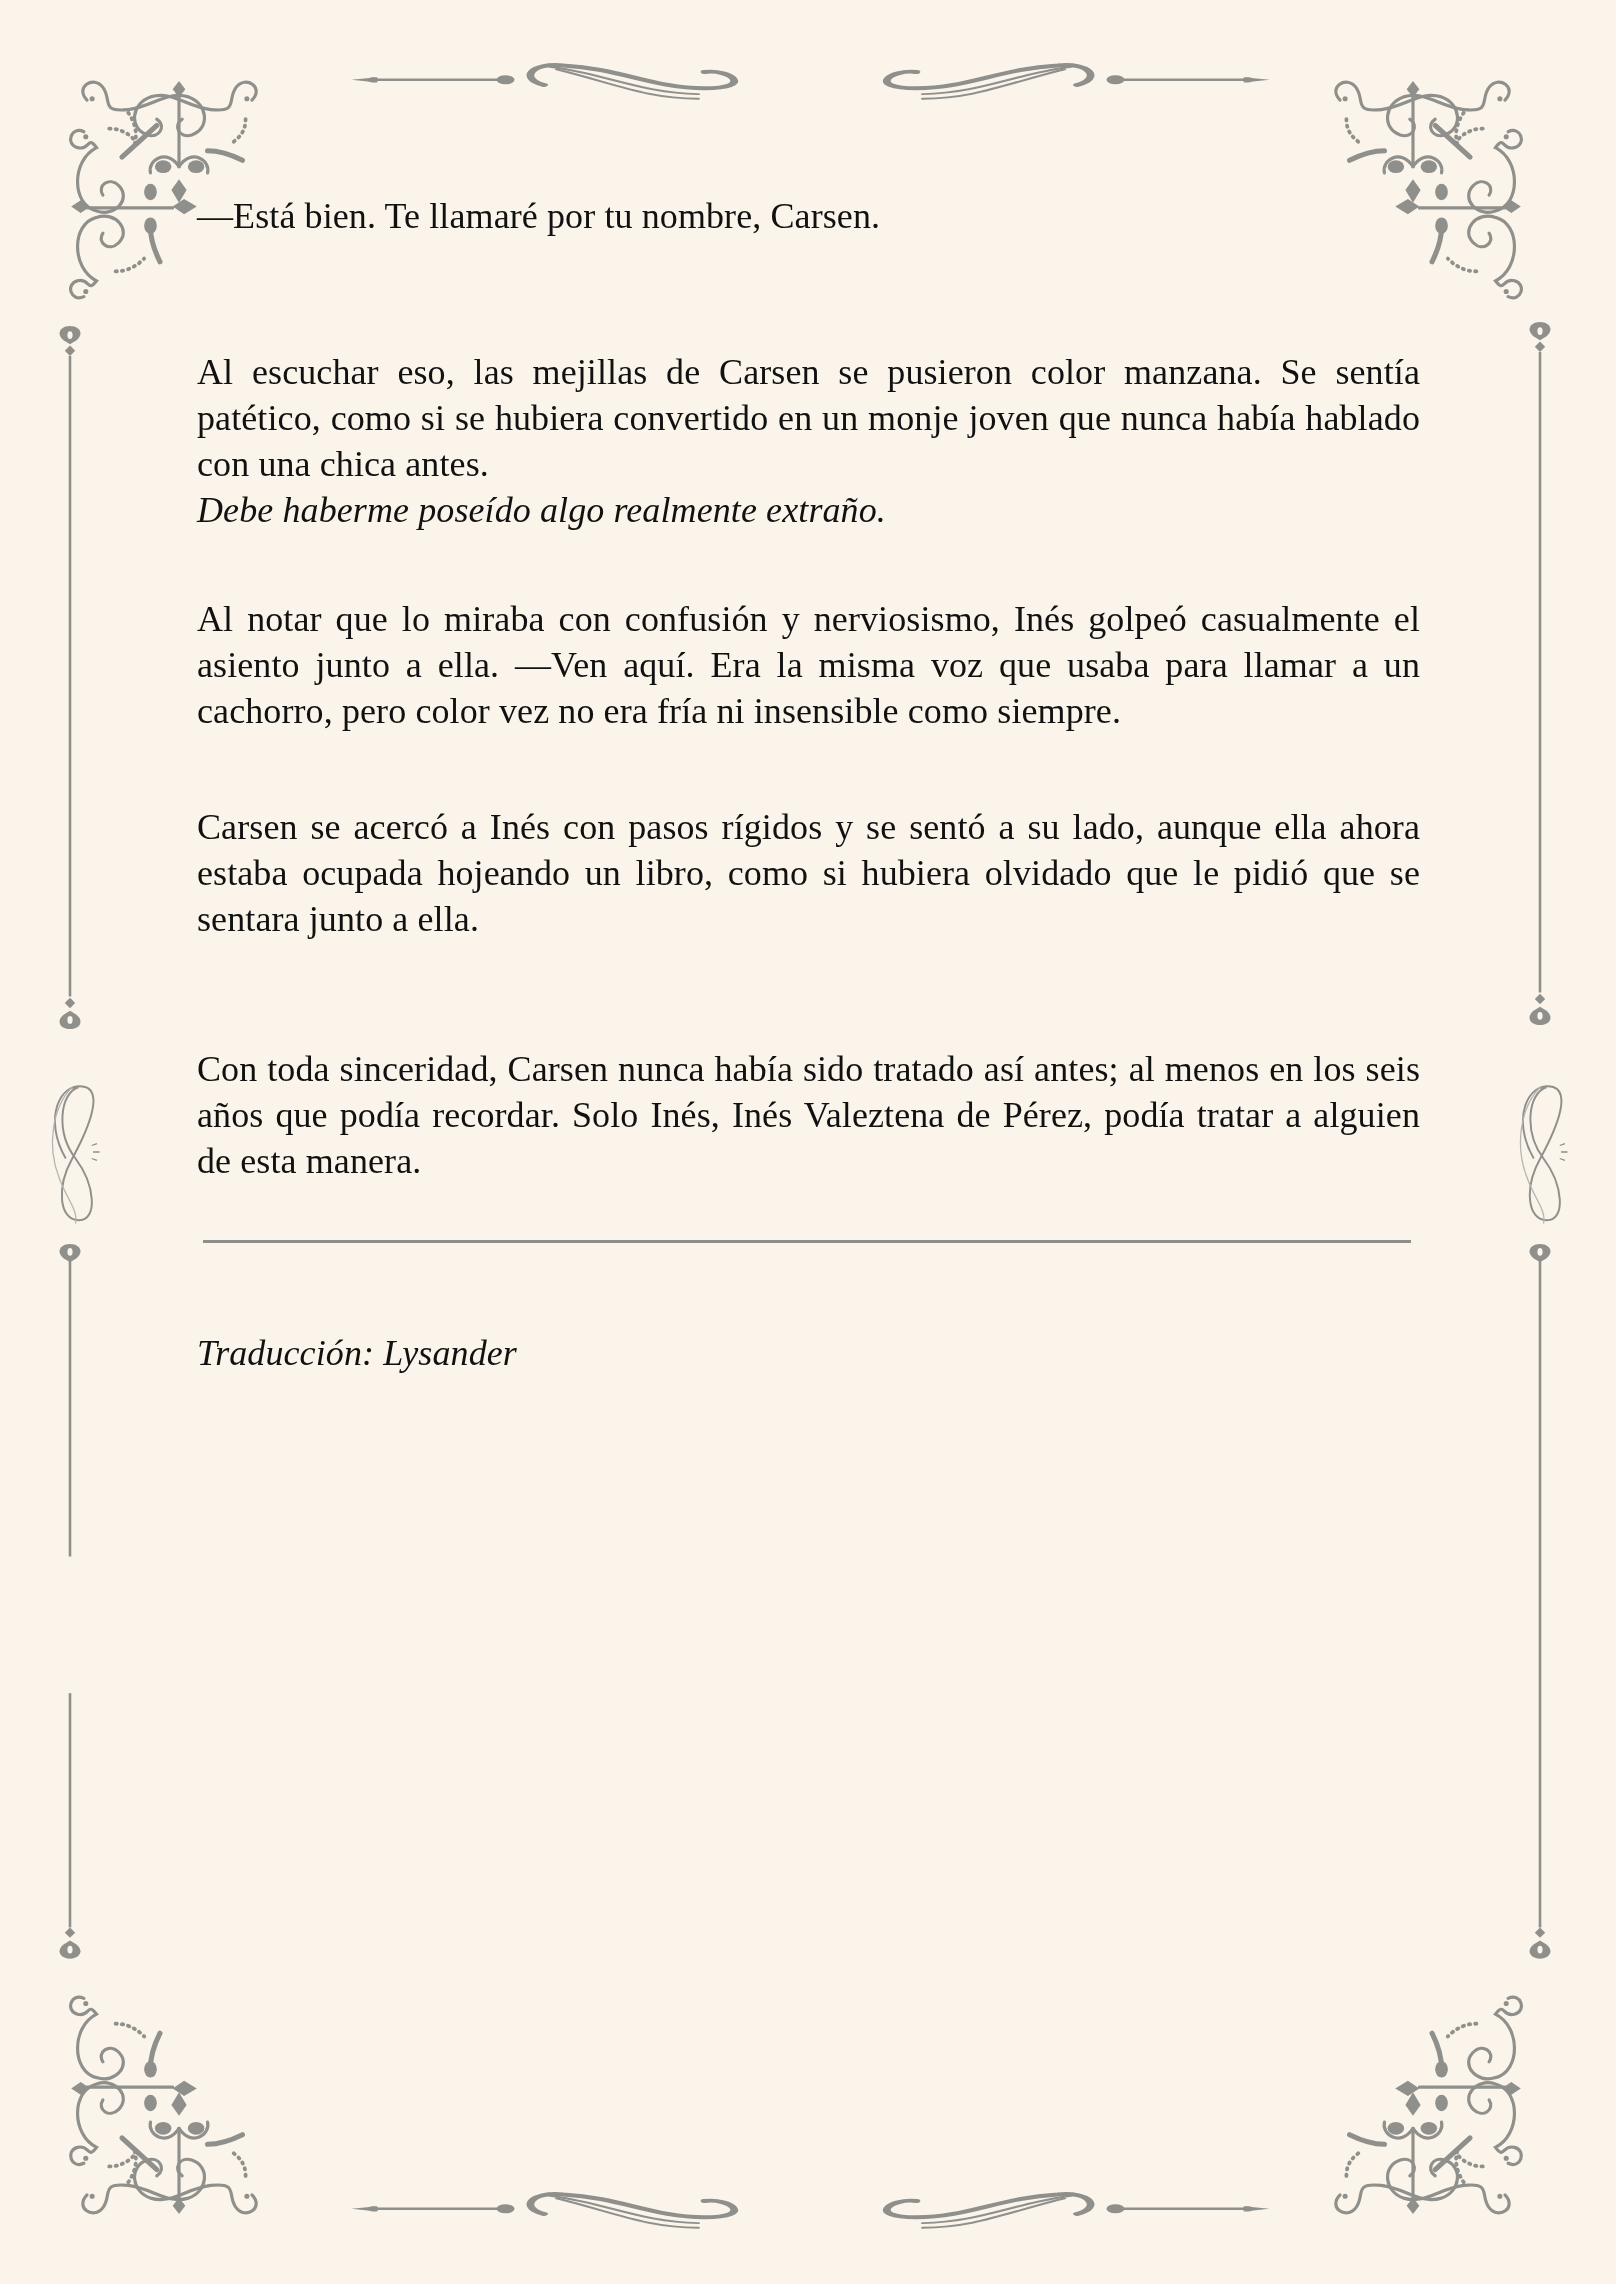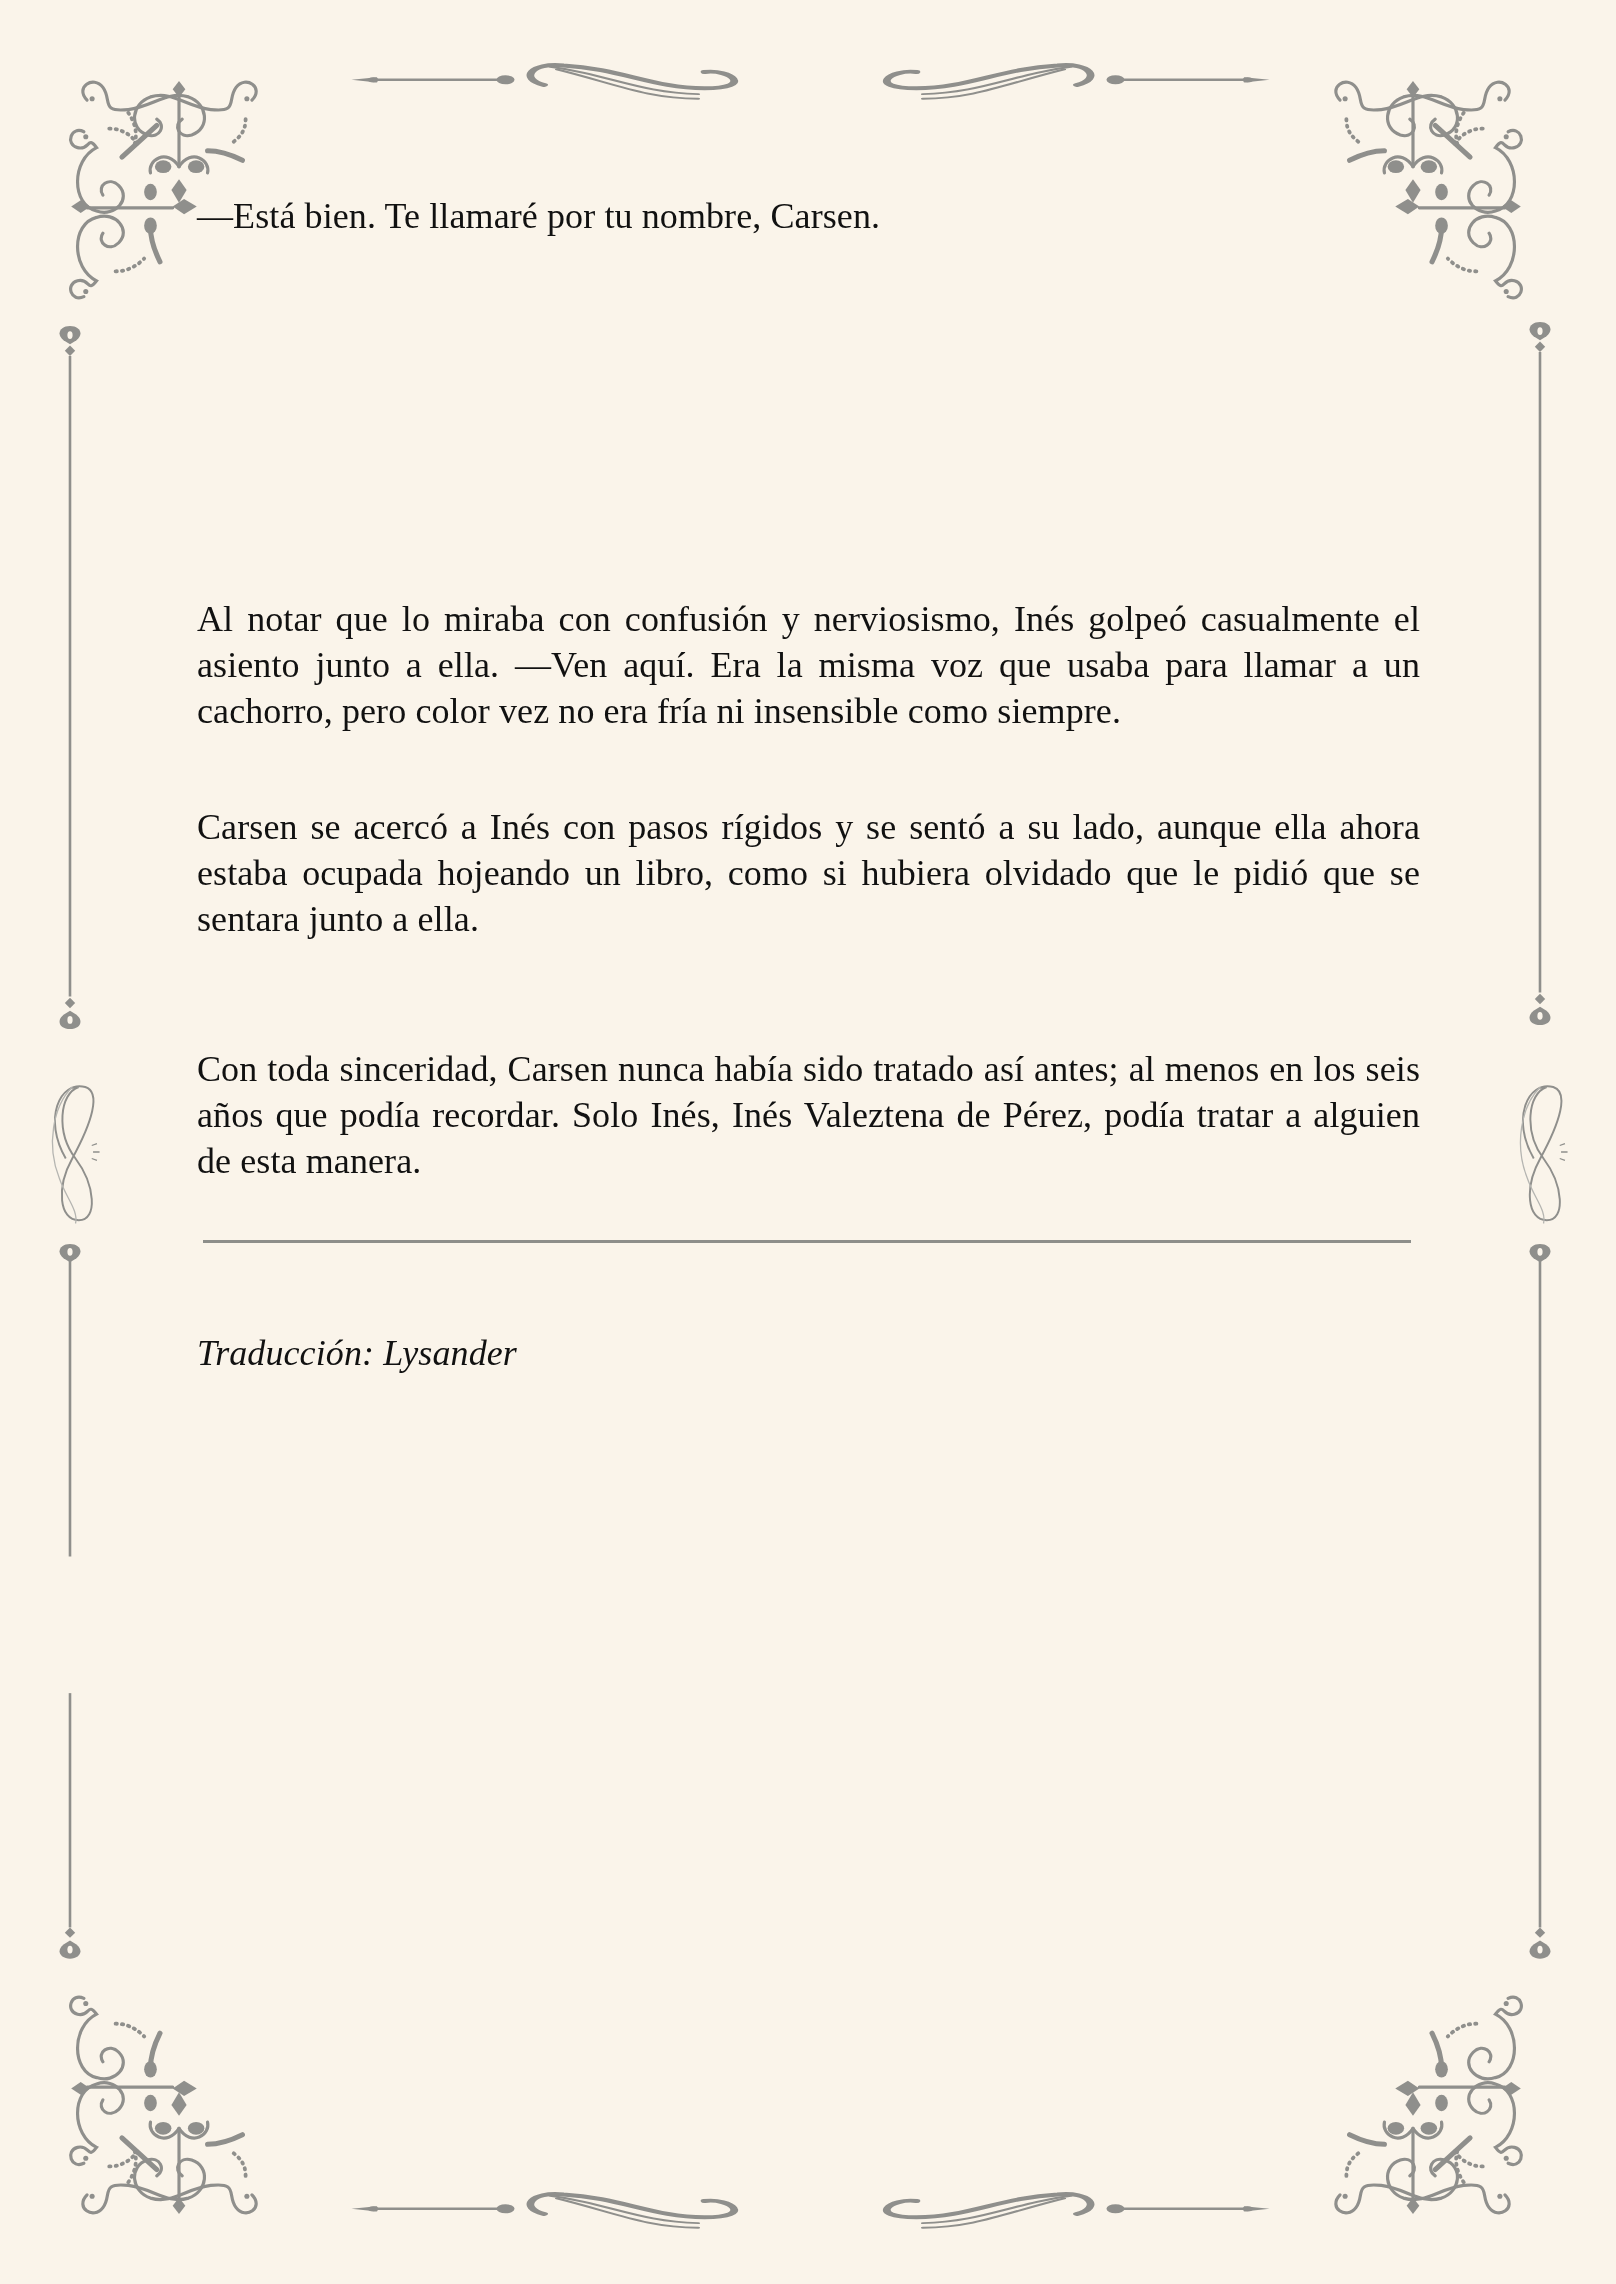--- a/index.html
+++ b/index.html
@@ -190,20 +190,22 @@
         <use href="#rod-bottom-cap"></use>
       </g>
   </svg>
 </div>
 
 <div class="text-block" style="top:193px;">
   <p>—Está bien. Te llamaré por tu nombre, Carsen.</p>
 </div>
 
 <div class="text-block" style="top:349px;">
+  <p>Al escuchar eso, las mejillas de Carsen se pusieron color manzana. Se sentía patético, como si se hubiera convertido en un monje joven que nunca había hablado con una chica antes.</p>
+  <p class="italic">Debe haberme poseído algo realmente extraño.</p>
 </div>
 
 <div class="text-block" style="top:596px;">
   <p>Al notar que lo miraba con confusión y nerviosismo, Inés golpeó casualmente el asiento junto a ella. —Ven aquí. Era la misma voz que usaba para llamar a un cachorro, pero color vez no era fría ni insensible como siempre.</p>
 </div>
 
 <div class="text-block" style="top:804px;">
   <p>Carsen se acercó a Inés con pasos rígidos y se sentó a su lado, aunque ella ahora estaba ocupada hojeando un libro, como si hubiera olvidado que le pidió que se sentara junto a ella.</p>
 </div>
 

